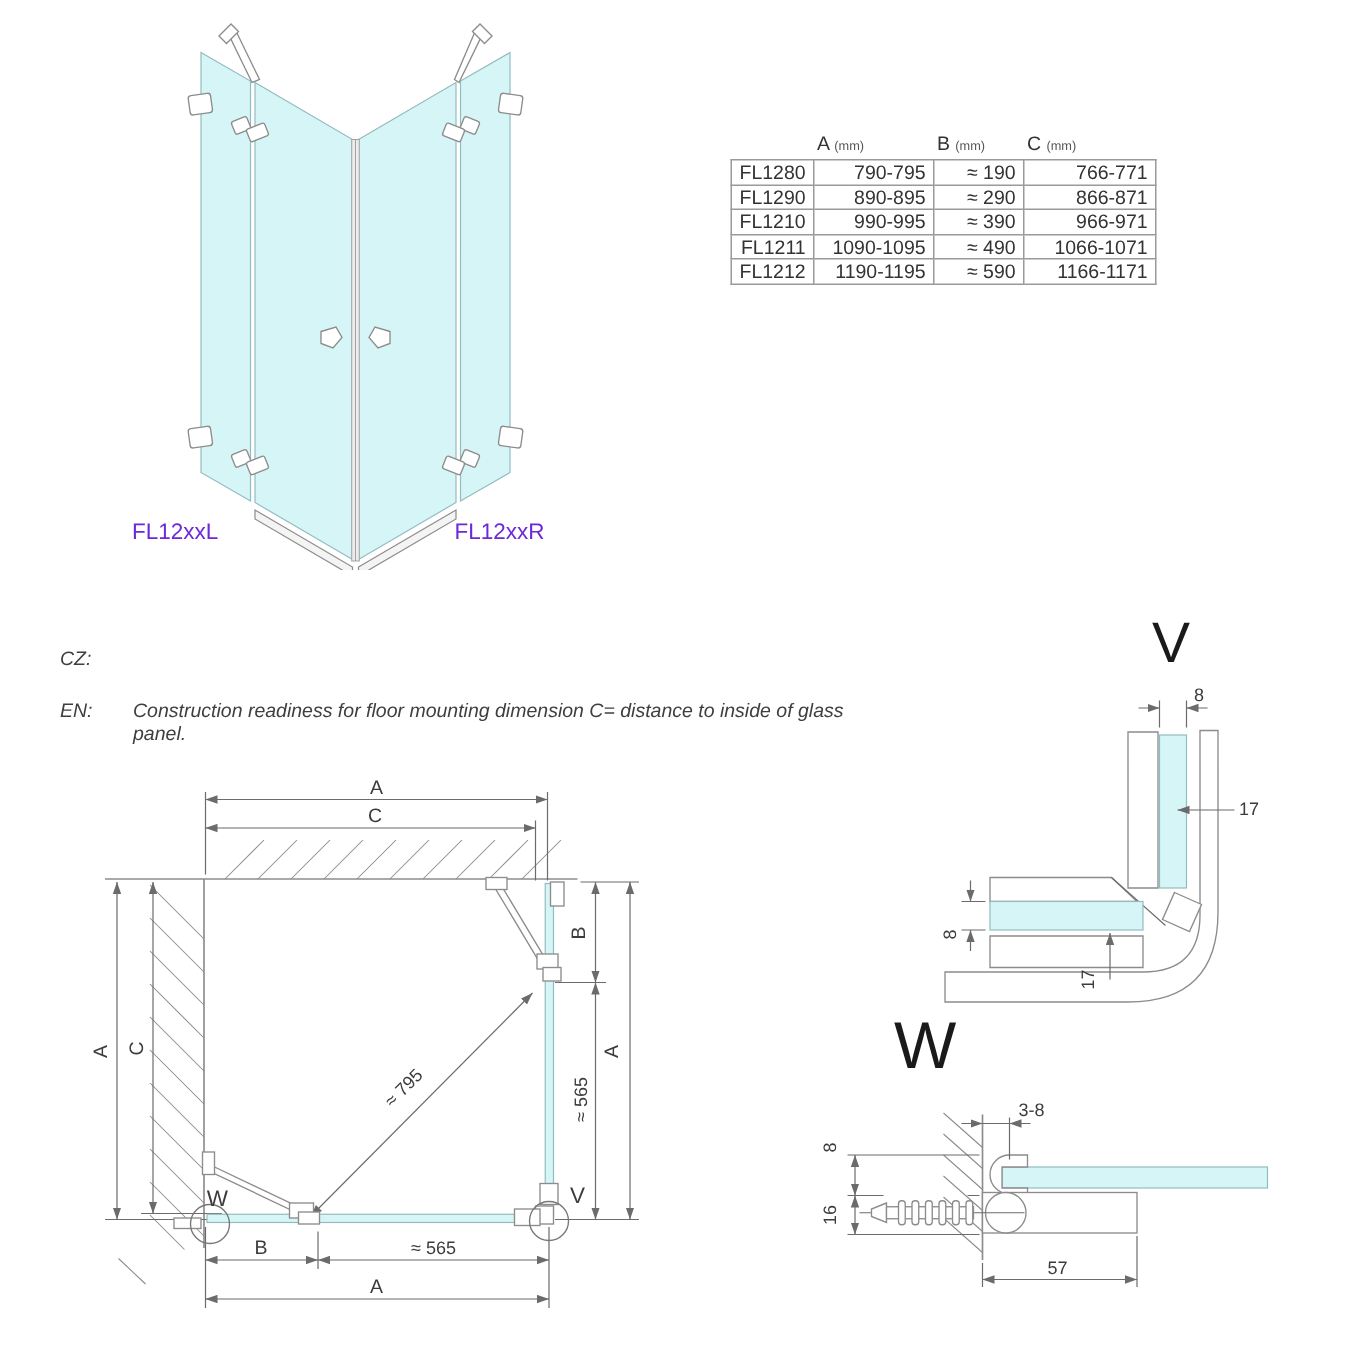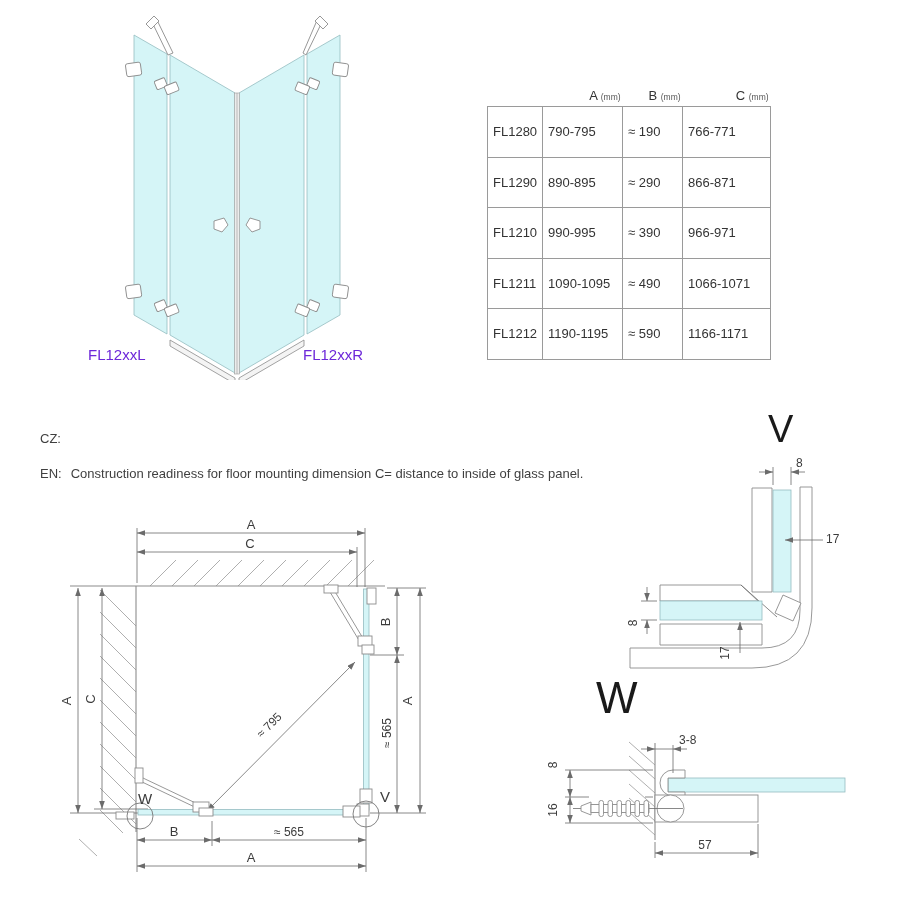--- a/index.html
+++ b/index.html
@@ -18,29 +18,29 @@
   .hat{stroke:var(--wall);stroke-width:.7;fill:none;}
   .dim{stroke:var(--dim);stroke-width:.8;fill:none;}
   .dimc{stroke:#777;stroke-width:.9;fill:none;}
   .arr{fill:var(--dim);}
   .t13{font-size:13px;} .t12{font-size:12px;} .t15{font-size:15px;}
   .iso-label{font-size:15px;color:#6d28d9;}
   .detail-letter{font-size:38px;color:#1a1a1a;line-height:1;}
   .detail-letter.w{font-size:44px;}
   
   .size-table{border-collapse:collapse;font-size:13px;color:#333;}
-  .size-table th{font-weight:normal;text-align:right;padding:0 2px 3px 2px;font-size:13px;}
+  .size-table th{font-weight:normal;text-align:left;padding:0 2px 3px 2px;font-size:13px;}
   .size-table th .unit{font-size:8.5px;color:#555;}
-  .size-table td{border:1px solid var(--tableBorder);text-align:left;
-                 height:15.5px;line-height:15.5px;padding:17px 5px;white-space:nowrap;}
+  .size-table td{border:1px solid var(--tableBorder);text-align:right;
+                 height:15.5px;line-height:15.5px;padding:0 5px;white-space:nowrap;}
   .size-table col.c-model{width:52px;} .size-table col.c-a{width:80px;}
   .size-table col.c-b{width:60px;} .size-table col.c-c{width:88px;}
   
   .notes{font-size:13px;color:#3f3f3f;}
-  .note-line{display:flex;gap:9px;}
+  .note-line{display:flex;gap:27px;font-style:italic;}
   .note-line + .note-line{margin-top:20px;}
 </style>
 </head>
 <body>
 
 <svg class="abs" style="left:95px;top:8px" width="270" height="372" viewBox="0 0 270 372">
 
   <polygon class="sill" points="75,332 140,370 140,376 75,338"></polygon>
   <polygon class="sill" points="144,370 209,332 209,338 144,376"></polygon>
 

